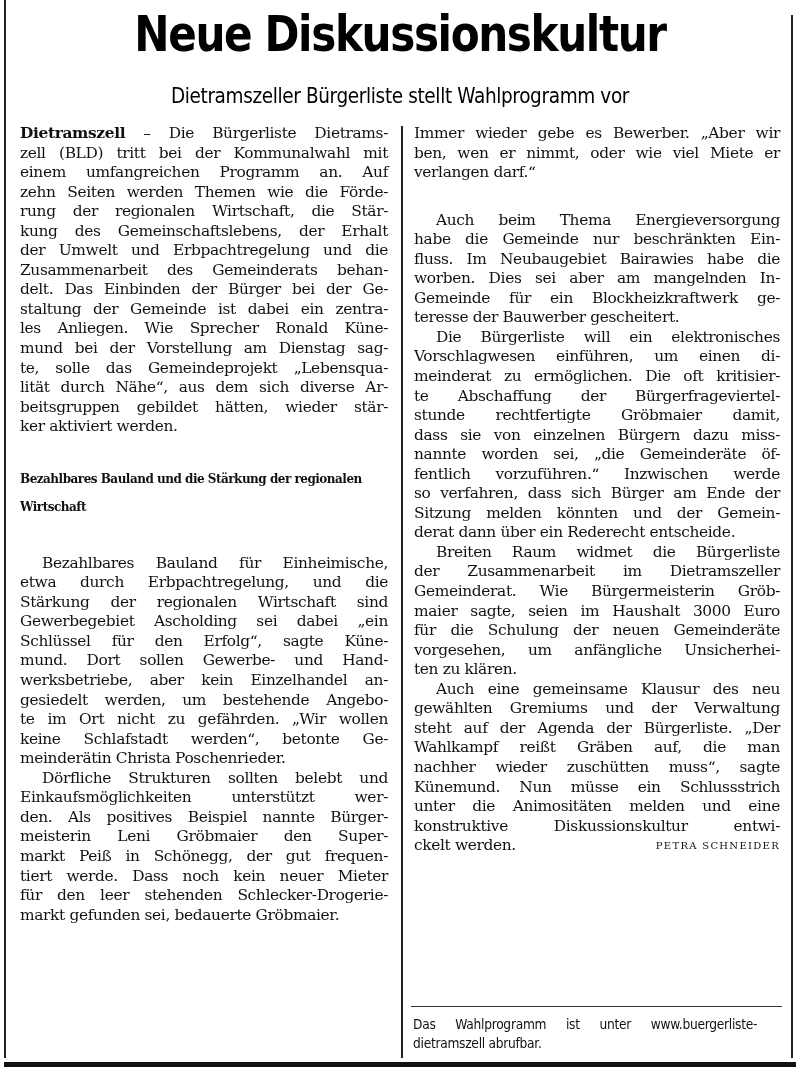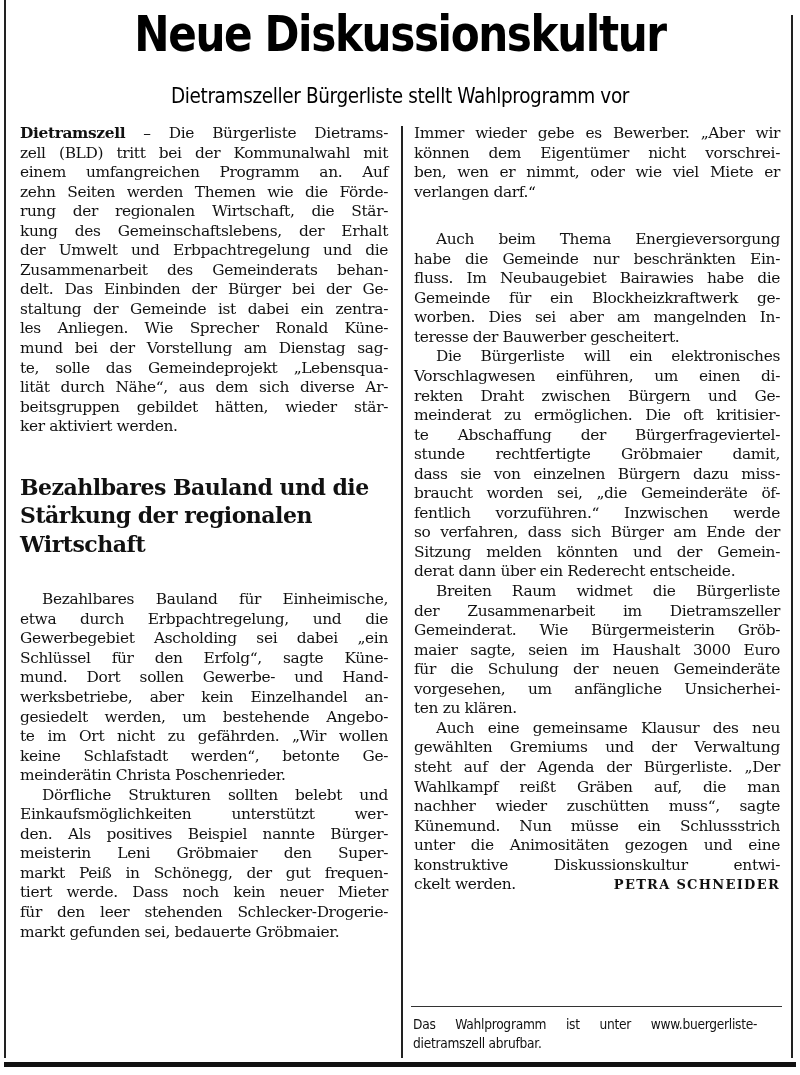--- a/index.html
+++ b/index.html
@@ -13,23 +13,23 @@
     transform: scaleX(0.86); transform-origin: center; color: #000; }
   .subline { position: absolute; left: 0; top: 84px; width: 800px; text-align: center;
     font-family: "DejaVu Sans", sans-serif; font-size: 20.5px; letter-spacing: -0.4px;
     transform: scaleX(0.9); transform-origin: center; color: #000; }
   .col { position: absolute; font-family: "DejaVu Serif", serif; font-size: 15.4px; line-height: 19.55px;
     text-align: justify; hyphens: manual; color: #111; letter-spacing: -0.35px; }
   .col-left { left: 20px; top: 124px; width: 368px; }
   .col-right { left: 414px; top: 124px; width: 366px; }
   .col p { margin: 0; }
   .dateline { font-weight: bold; }
-  .subhead { font-family: "DejaVu Serif", serif; font-weight: bold; font-size: 22px; line-height: 28.5px;
-    letter-spacing: -0.5px; margin: 36px 0 32px 0; text-align: left; color: #111; }
-  .byline { float: right; font-weight: bold; font-size: 13px; letter-spacing: 1.3px; }
+  .subhead { font-family: "DejaVu Serif", serif; font-weight: bold; font-size: 12px; line-height: 28.5px;
+    letter-spacing: -0.5px; margin: 28px 0 32px 0; text-align: left; color: #111; }
+  .byline { float: right; font-weight: normal; font-size: 10px; letter-spacing: 1.3px; }
   .info-rule { position: absolute; left: 411px; top: 1006px; width: 371px; height: 1px; background: #333; }
   .info-box { position: absolute; left: 413px; top: 1015px; width: 370px;
     font-family: "DejaVu Sans", sans-serif; font-size: 13.2px; line-height: 19px; color: #111;
     letter-spacing: -0.3px; transform: scaleX(0.93); transform-origin: left; }
   .line { display: block; text-align: justify; text-align-last: justify; }
   .line.last { text-align-last: left; }
 </style>
 </head>
 <body>
 
@@ -56,20 +56,21 @@
       <span class="line">mund bei der Vorstellung am Dienstag sag-</span>
       <span class="line">te, solle das Gemeindeprojekt „Lebensqua-</span>
       <span class="line">lität durch Nähe“, aus dem sich diverse Ar-</span>
       <span class="line">beitsgruppen gebildet hätten, wieder stär-</span>
       <span class="line last">ker aktiviert werden.</span>
     </p>
   <h3 class="subhead">Bezahlbares Bauland und die Stärkung der regionalen Wirtschaft</h3>
   <p>
       <span class="line" style="text-indent: 22px;">Bezahlbares Bauland für Einheimische,</span>
       <span class="line">etwa durch Erbpachtregelung, und die</span>
+      <span class="line">Stärkung der regionalen Wirtschaft sind</span>
       <span class="line">Gewerbegebiet Ascholding sei dabei „ein</span>
       <span class="line">Schlüssel für den Erfolg“, sagte Küne-</span>
       <span class="line">mund. Dort sollen Gewerbe- und Hand-</span>
       <span class="line">werksbetriebe, aber kein Einzelhandel an-</span>
       <span class="line">gesiedelt werden, um bestehende Angebo-</span>
       <span class="line">te im Ort nicht zu gefährden. „Wir wollen</span>
       <span class="line">keine Schlafstadt werden“, betonte Ge-</span>
       <span class="line last">meinderätin Christa Poschenrieder.</span>
     </p>
   <p>
@@ -80,41 +81,39 @@
       <span class="line">markt Peiß in Schönegg, der gut frequen-</span>
       <span class="line">tiert werde. Dass noch kein neuer Mieter</span>
       <span class="line">für den leer stehenden Schlecker-Drogerie-</span>
       <span class="line last">markt gefunden sei, bedauerte Gröbmaier.</span>
     </p>
 </div>
 
 <div class="col col-right">
   <p>
       <span class="line">Immer wieder gebe es Bewerber. „Aber wir</span>
-      <span class="line">können dem Eigentümer nicht vorschrei-</span>
       <span class="line">ben, wen er nimmt, oder wie viel Miete er</span>
       <span class="line last">verlangen darf.“</span>
     </p>
   <p>
       <span class="line" style="text-indent: 22px; margin-top: 28px;">Auch beim Thema Energieversorgung</span>
       <span class="line">habe die Gemeinde nur beschränkten Ein-</span>
       <span class="line">fluss. Im Neubaugebiet Bairawies habe die</span>
+      <span class="line">worben. Dies sei aber am mangelnden In-</span>
       <span class="line">Gemeinde für ein Blockheizkraftwerk ge-</span>
-      <span class="line">worben. Dies sei aber am mangelnden In-</span>
       <span class="line last">teresse der Bauwerber gescheitert.</span>
     </p>
   <p>
       <span class="line" style="text-indent: 22px;">Die Bürgerliste will ein elektronisches</span>
       <span class="line">Vorschlagwesen einführen, um einen di-</span>
-      <span class="line">rekten Draht zwischen Bürgern und Ge-</span>
       <span class="line">meinderat zu ermöglichen. Die oft kritisier-</span>
       <span class="line">te Abschaffung der Bürgerfrageviertel-</span>
       <span class="line">stunde rechtfertigte Gröbmaier damit,</span>
       <span class="line">dass sie von einzelnen Bürgern dazu miss-</span>
-      <span class="line">braucht worden sei, „die Gemeinderäte öf-</span>
+      <span class="line">nannte worden sei, „die Gemeinderäte öf-</span>
       <span class="line">fentlich vorzuführen.“ Inzwischen werde</span>
       <span class="line">so verfahren, dass sich Bürger am Ende der</span>
       <span class="line">Sitzung melden könnten und der Gemein-</span>
       <span class="line last">derat dann über ein Rederecht entscheide.</span>
     </p>
   <p>
       <span class="line" style="text-indent: 22px;">Breiten Raum widmet die Bürgerliste</span>
       <span class="line">der Zusammenarbeit im Dietramszeller</span>
       <span class="line">Gemeinderat. Wie Bürgermeisterin Gröb-</span>
       <span class="line">maier sagte, seien im Haushalt 3000 Euro</span>
@@ -122,21 +121,21 @@
       <span class="line">vorgesehen, um anfängliche Unsicherhei-</span>
       <span class="line last">ten zu klären.</span>
     </p>
   <p>
       <span class="line" style="text-indent: 22px;">Auch eine gemeinsame Klausur des neu</span>
       <span class="line">gewählten Gremiums und der Verwaltung</span>
       <span class="line">steht auf der Agenda der Bürgerliste. „Der</span>
       <span class="line">Wahlkampf reißt Gräben auf, die man</span>
       <span class="line">nachher wieder zuschütten muss“, sagte</span>
       <span class="line">Künemund. Nun müsse ein Schlussstrich</span>
-      <span class="line">unter die Animositäten gezogen und eine</span>
+      <span class="line">unter die Animositäten melden und eine</span>
       <span class="line">konstruktive Diskussionskultur entwi-</span>
       <span class="line last">ckelt werden.<span class="byline">PETRA SCHNEIDER</span></span>
     </p>
 </div>
 
 <div class="info-rule"></div>
 <div class="info-box">
     <span class="line">Das Wahlprogramm ist unter www.buergerliste-</span>
     <span class="line last">dietramszell abrufbar.</span>
   </div>

